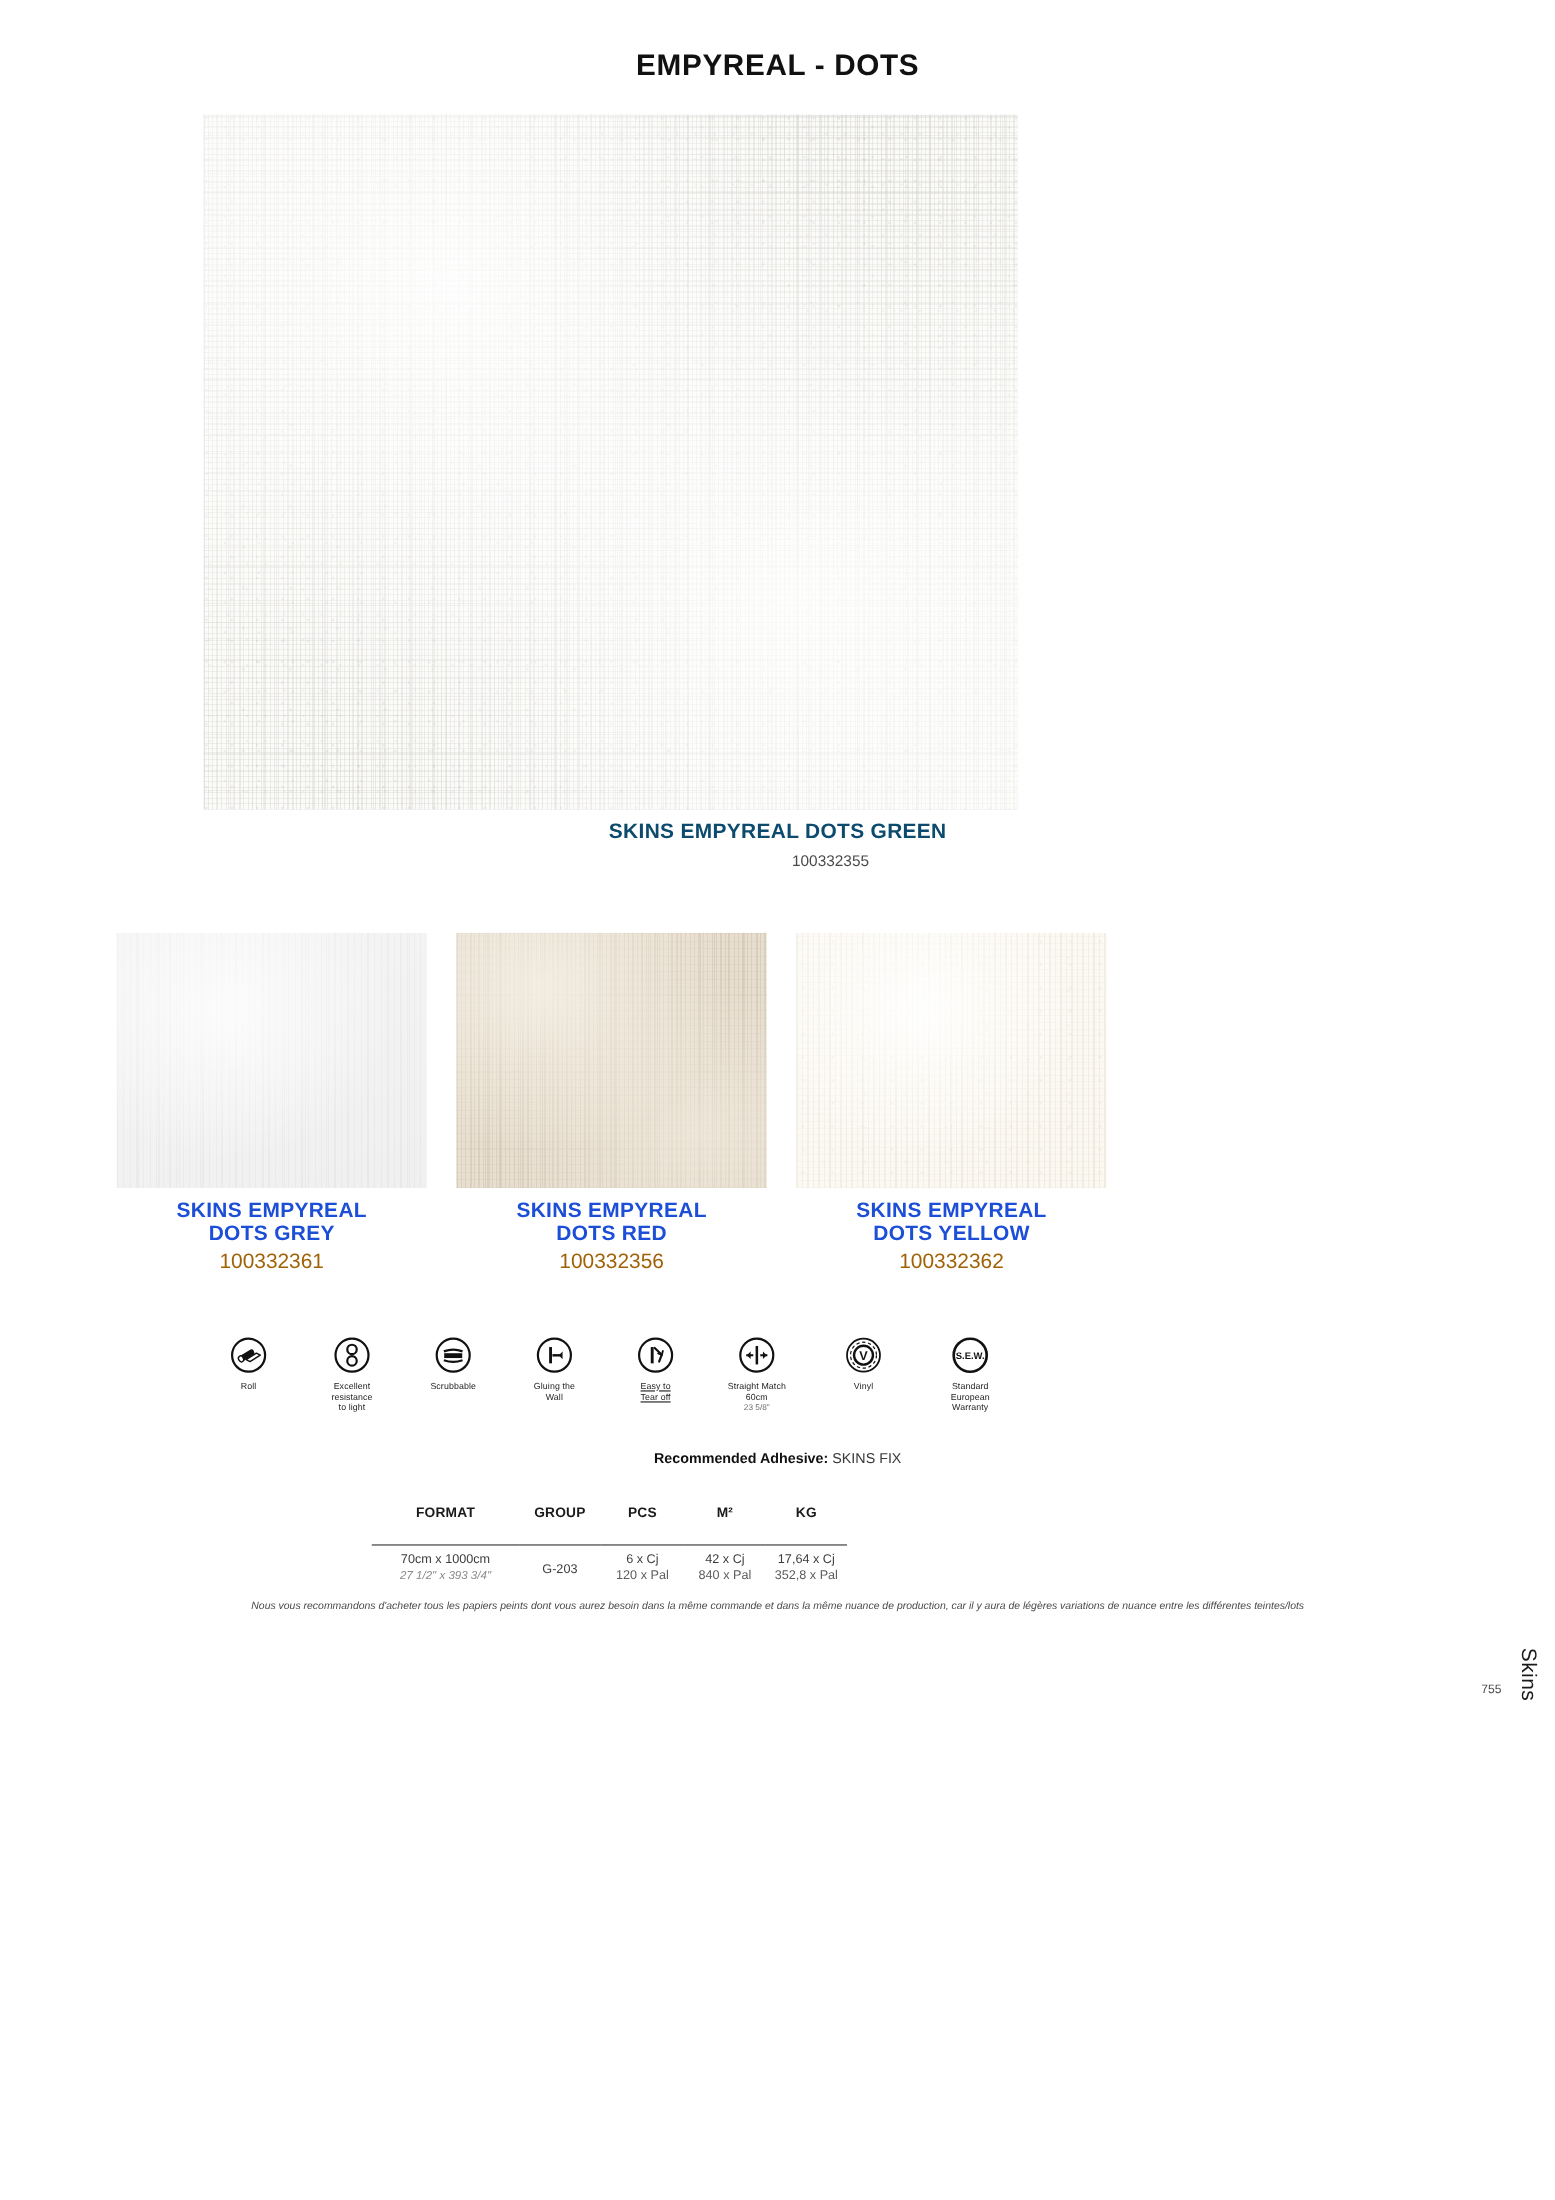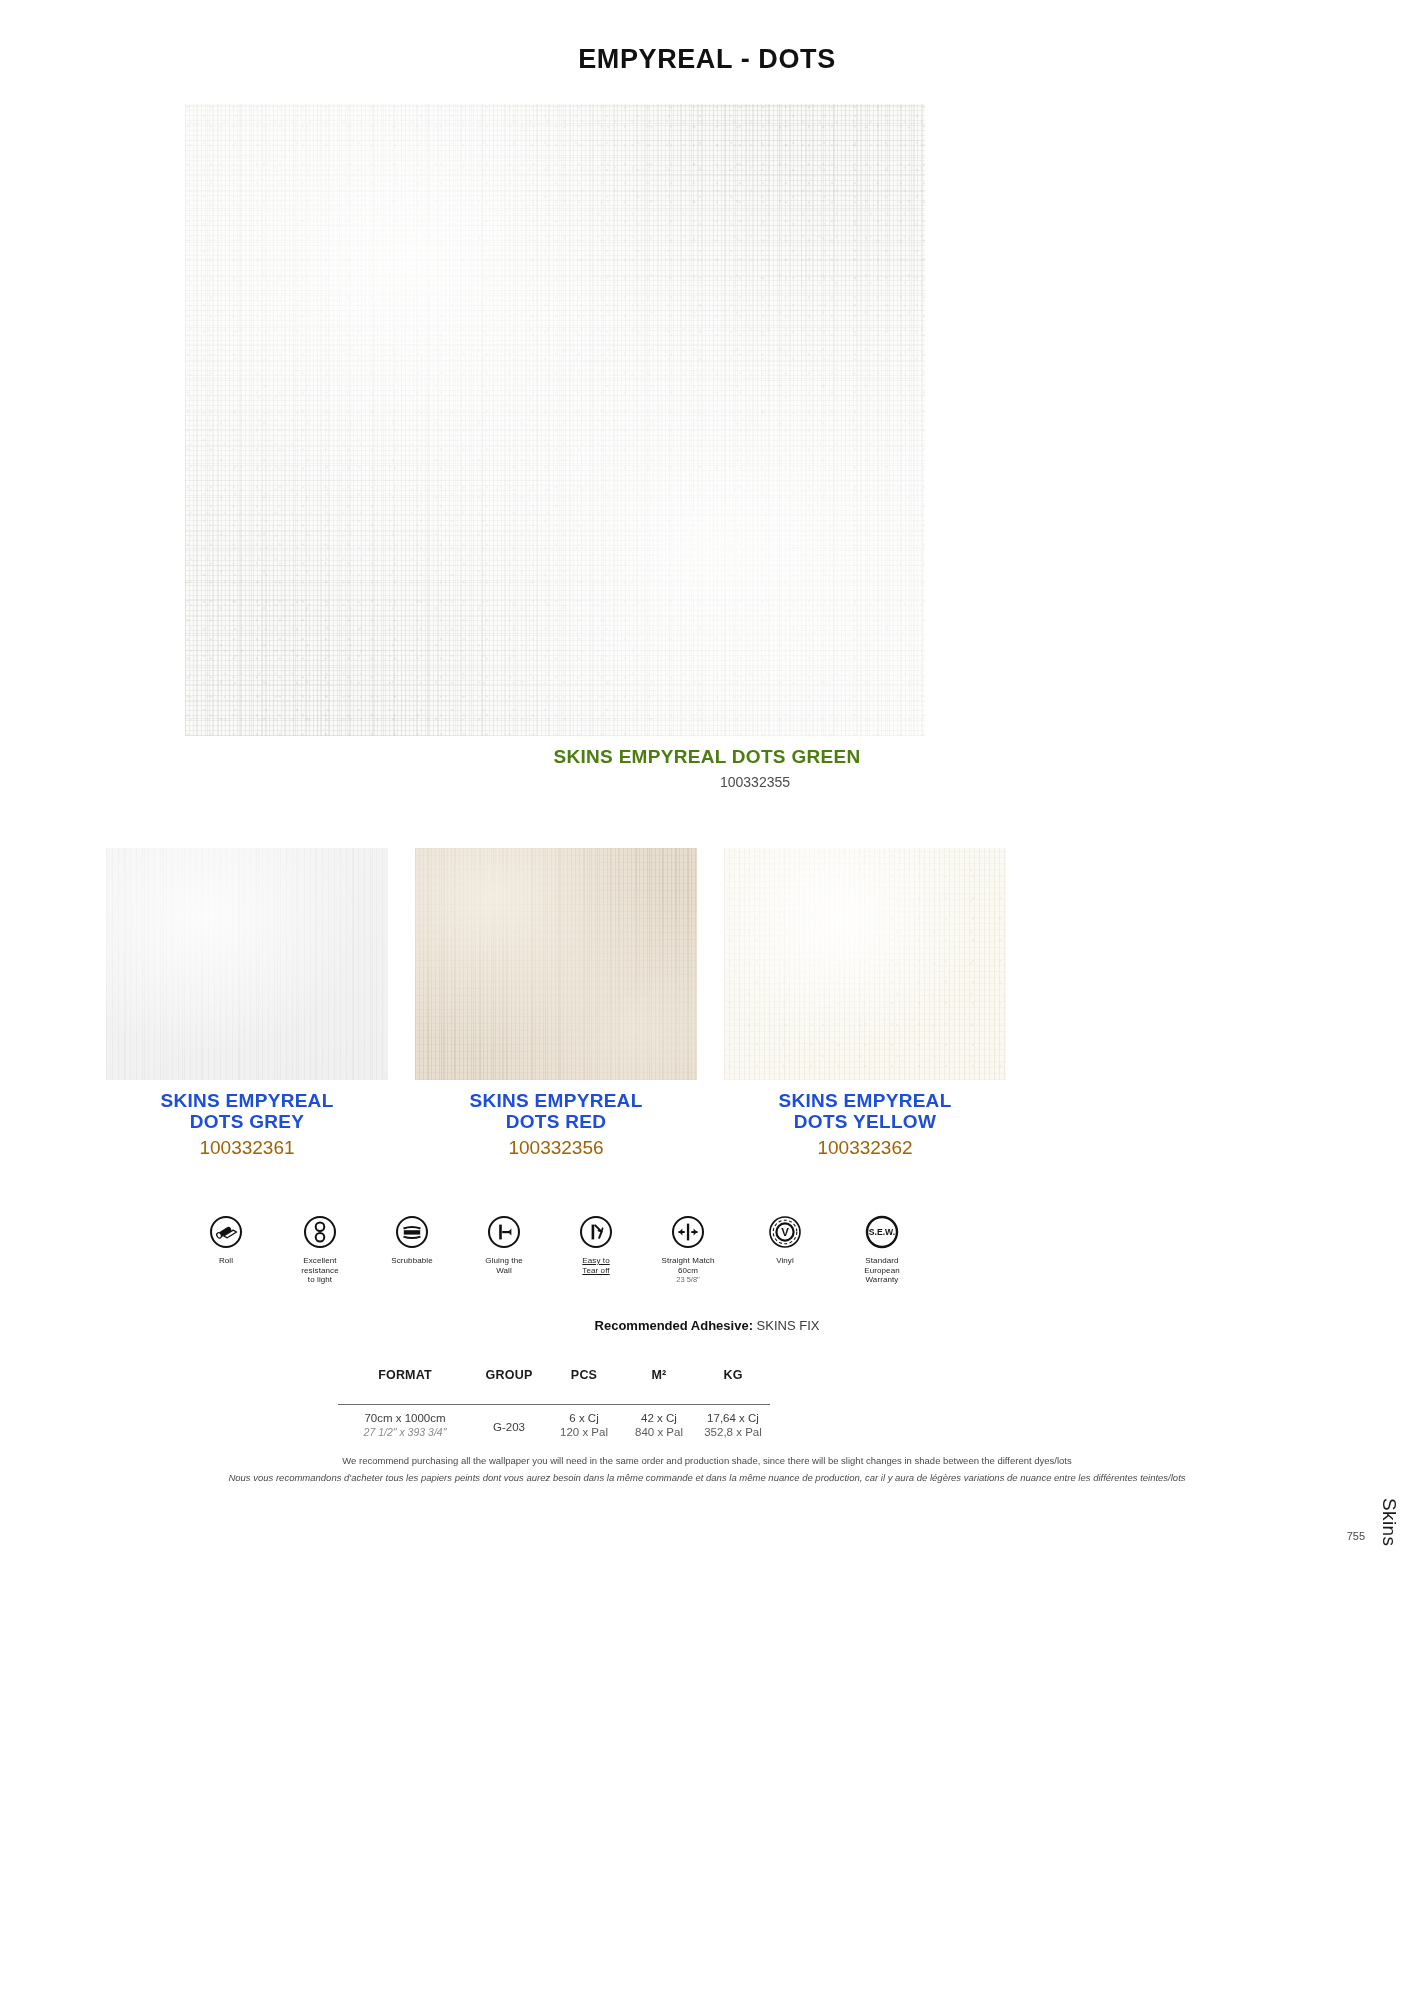--- a/index.html
+++ b/index.html
@@ -92,21 +92,21 @@
     position: absolute;
     left: 0;
     width: 100%;
     text-align: center;
   }
   .hero-name {
     top: 746px;
     font-size: 19px;
     font-weight: 700;
     letter-spacing: 0.3px;
-    color: #4d7c0f;
+    color: #0c4a6e;
   }
   .hero-code {
     top: 774px;
     font-size: 14px;
     font-weight: 400;
     color: #4a4a4a;
     padding-left: 48px;
   }
 
   
@@ -550,18 +550,17 @@
         <td>
           <div>17,64 x Cj</div>
           <div class="l2n">352,8 x Pal</div>
         </td>
       </tr>
     </tbody>
   </table>
 </div>
 
 <div class="footer">
-  <div>We recommend purchasing all the wallpaper you will need in the same order and production shade, since there will be slight changes in shade between the different dyes/lots</div>
   <div class="it">Nous vous recommandons d'acheter tous les papiers peints dont vous aurez besoin dans la même commande et dans la même nuance de production, car il y aura de légères variations de nuance entre les différentes teintes/lots</div>
 </div>
 
 <div class="page-num">755</div>
 <div class="side-tab">Skins</div>
 
 </body></html>

